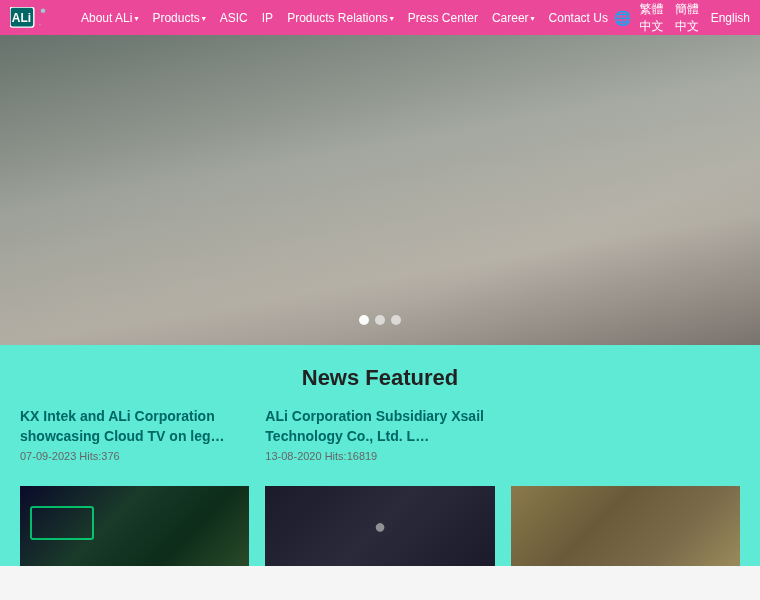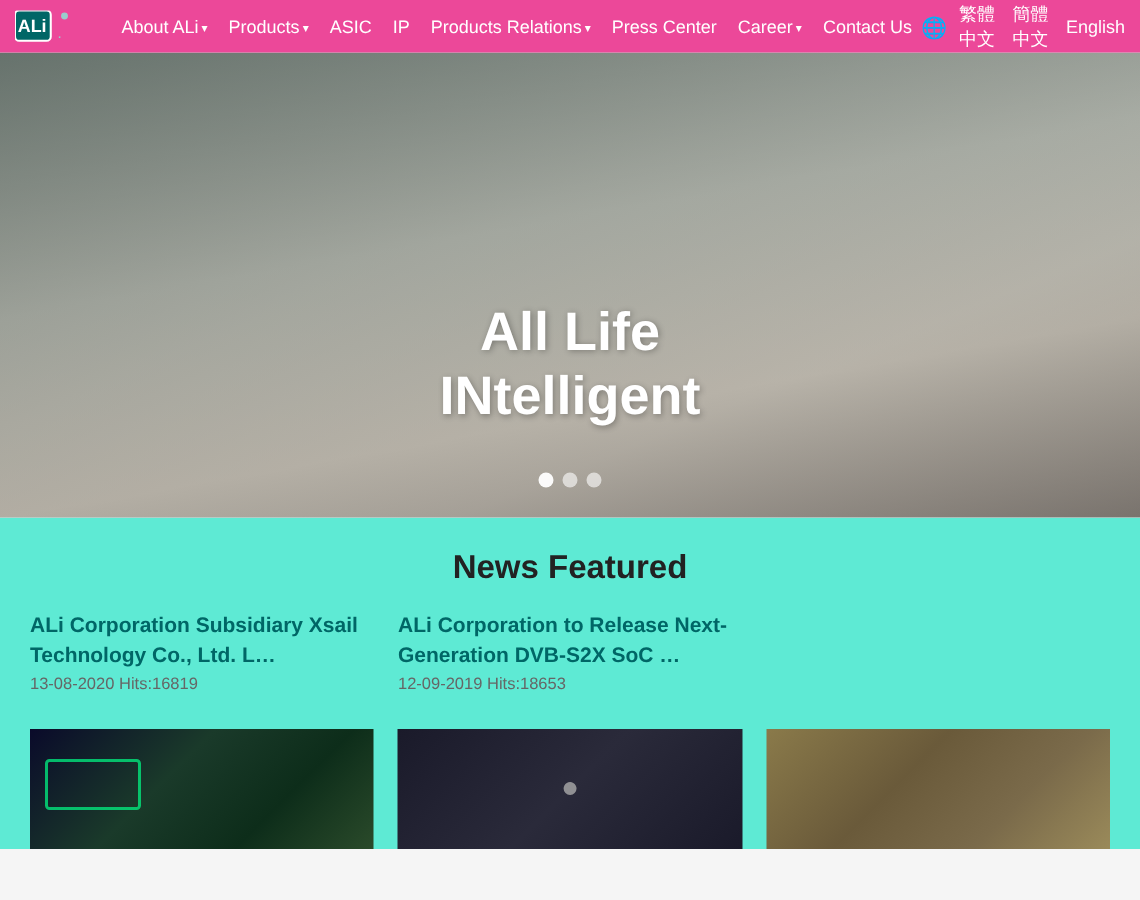--- a/index.html
+++ b/index.html
@@ -237,44 +237,38 @@
     <span class="navbar-lang">繁體中文</span>
     <span class="navbar-lang">簡體中文</span>
     <span class="navbar-lang" style="font-weight:normal;">English</span>
   </div>
 </nav>
 
 <div class="hero">
   <div class="hero-bg">
     <div class="hero-image-sim"></div>
   </div>
-  <div class="hero-text-overlay">
-    <div class="hero-title">
-      <div>All Life</div>
-      <div>INtelligent</div>
-    </div>
-  </div>
   <div class="hero-dots">
     <div class="hero-dot active"></div>
     <div class="hero-dot"></div>
     <div class="hero-dot"></div>
   </div>
 </div>
 
 <div class="news-section">
   <h2 class="news-title">News Featured</h2>
 
   <div class="news-grid">
     <div class="news-item">
+      <div class="news-headline">KX Intek and ALi Corporation showcasing Cloud TV on leg…</div>
+      <div class="news-meta">07-09-2023 Hits:376</div>
+    </div>
+    <div class="news-item">
       <div class="news-headline">ALi Corporation Subsidiary Xsail Technology Co., Ltd. L…</div>
       <div class="news-meta">13-08-2020 Hits:16819</div>
-    </div>
-    <div class="news-item">
-      <div class="news-headline">ALi Corporation to Release Next-Generation DVB-S2X SoC …</div>
-      <div class="news-meta">12-09-2019 Hits:18653</div>
     </div>
   </div>
 
   <div class="news-img-row">
     <div class="news-img news-img-1"></div>
     <div class="news-img news-img-2"></div>
     <div class="news-img news-img-3"></div>
   </div>
 </div>
 

